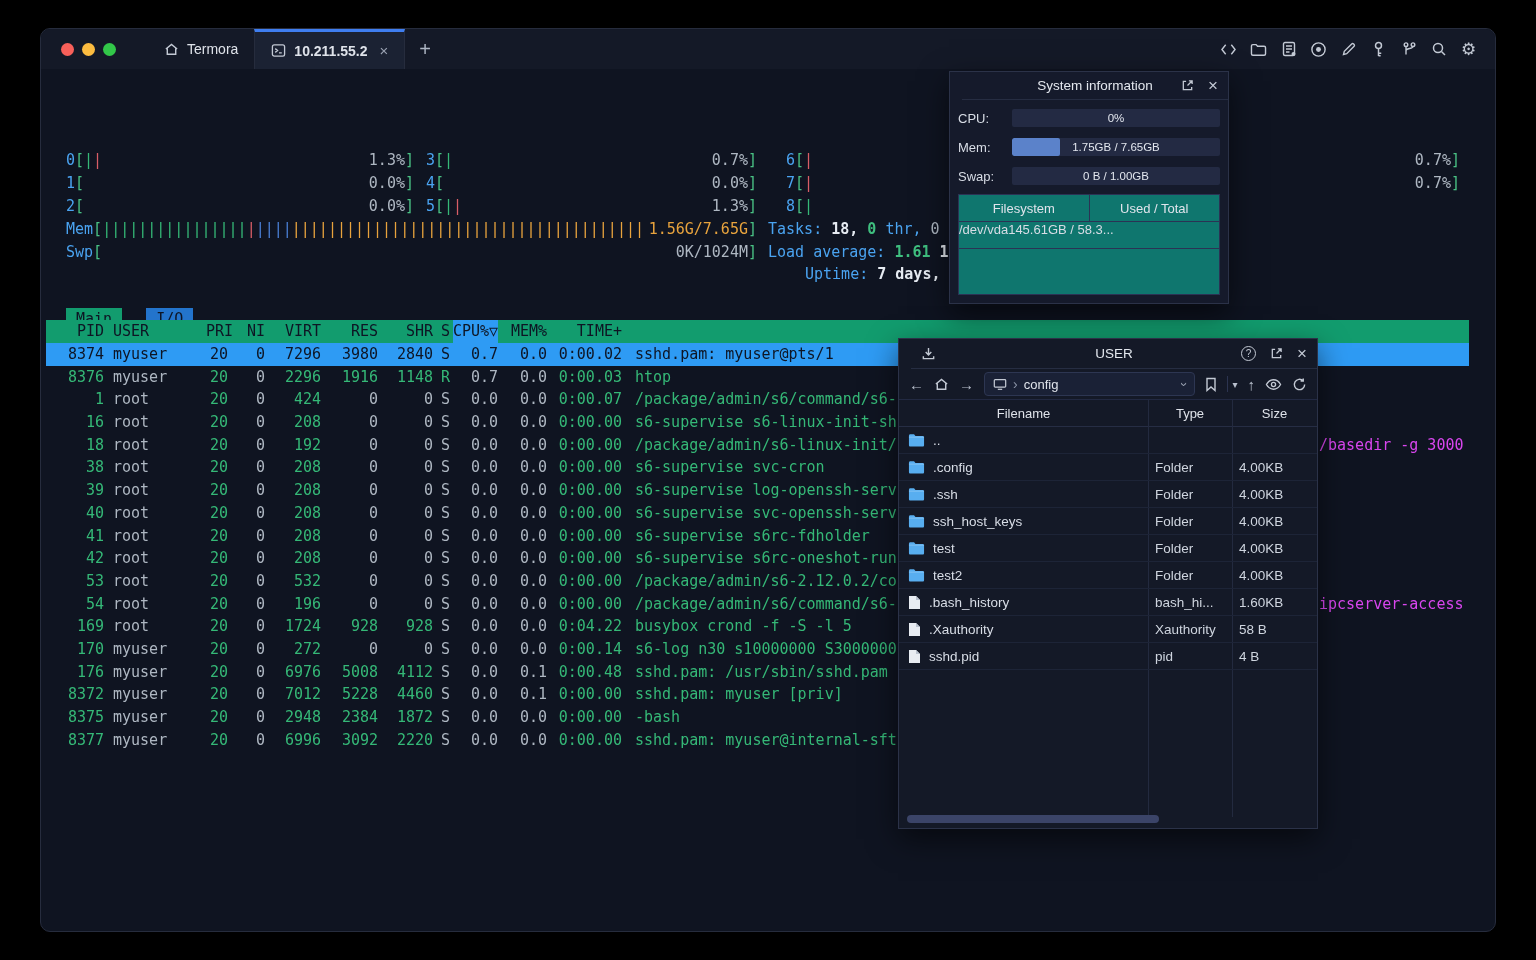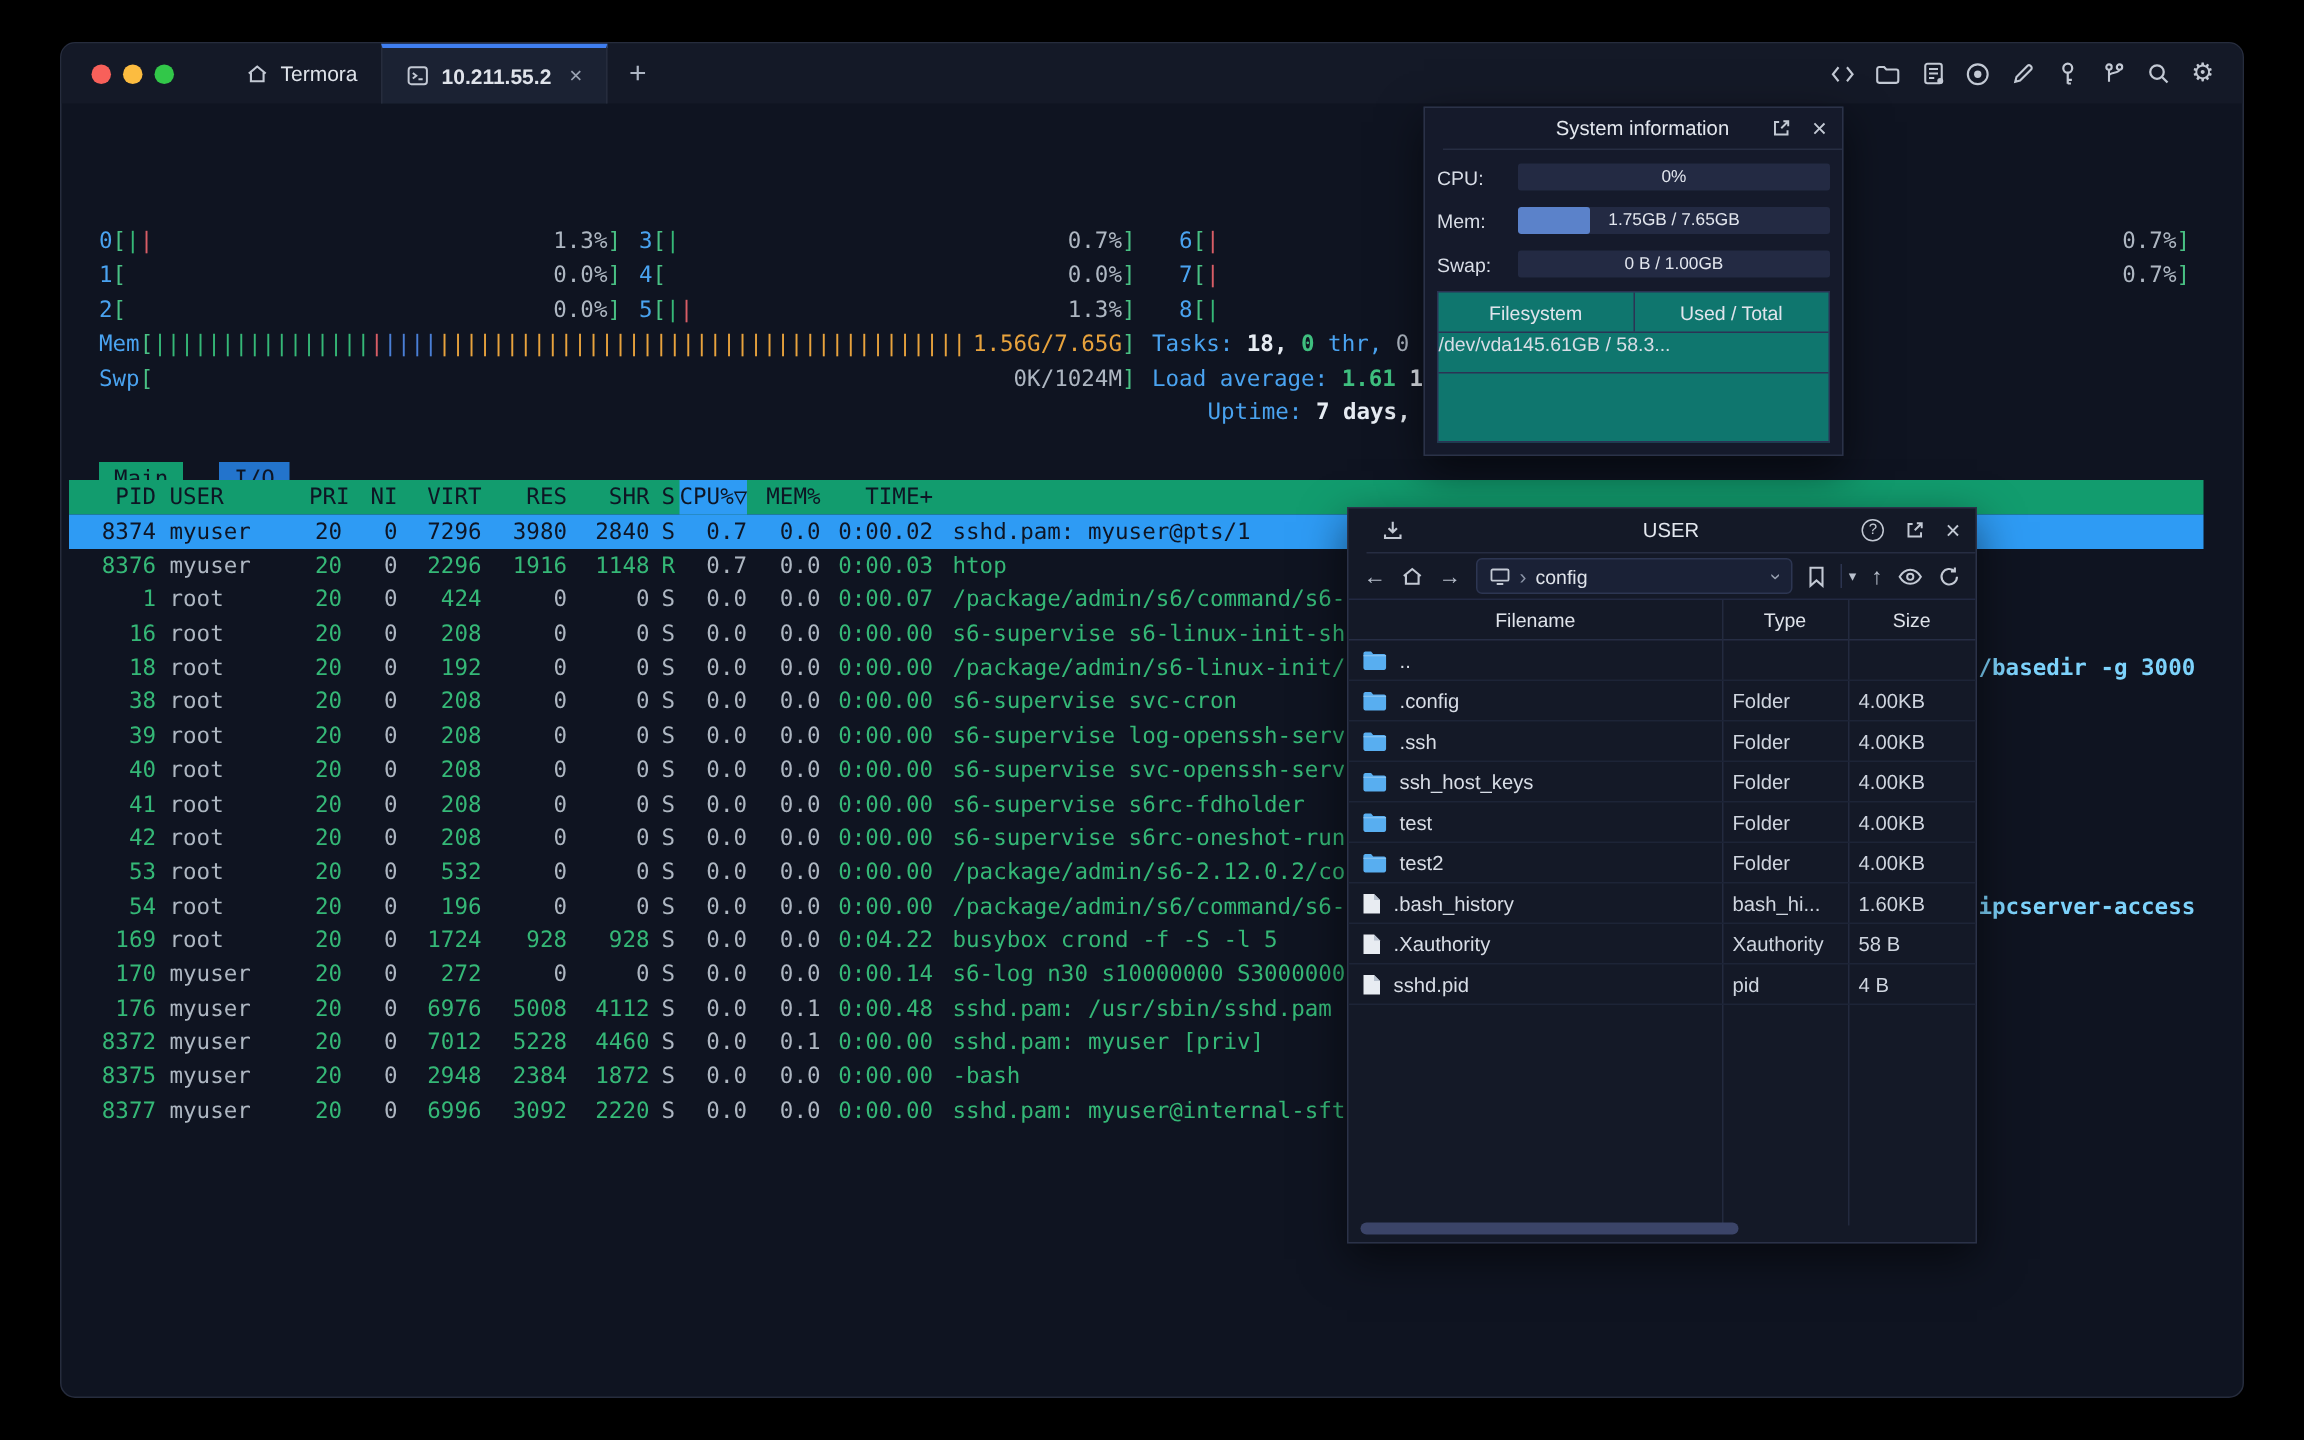--- a/index.html
+++ b/index.html
@@ -40,21 +40,21 @@
   .pgrid{display:grid;grid-template-columns:58px 9px 93px 22px 37px 56px 57px 55px 20px 45px 49px 75px 1fr;white-space:pre;}
   .pgrid .r{text-align:right}.pgrid .l{text-align:left}
   .pgrid .scol{padding-left:8px}
   .pgrid .cmd{padding-left:13px;overflow:hidden;}
   .phead{position:absolute;top:251px;left:5px;width:1423px;height:23px;line-height:23px;background:#129c6e;color:#0e1524;}
   .phead .cpu-hd{background:#2e9bf4;}
   .prows{position:absolute;top:274px;left:5px;width:1423px;}
   .prow{height:22.7px;line-height:22.7px;position:relative;}
   .prow.sel{background:#2e9bf4;}
   .prow.sel span{color:#0e1524 !important;}
-  .tailspan{position:absolute;left:1273px;top:0;color:#7dd3fc;font-weight:bold;}
+  .tailspan{position:absolute;left:1273px;top:0;color:#d946ef;}
 
   
   .panel{position:absolute;background:#151a2b;border:1px solid #2b3248;box-shadow:0 10px 28px rgba(0,0,0,.55);font-family:"Liberation Sans","DejaVu Sans",sans-serif;color:#d8dde6;}
   .p-head{display:flex;align-items:center;height:28px;border-bottom:1px solid #262d42;padding:0 10px;position:relative;margin-left:12px;}
   .p-title{position:absolute;left:0;right:0;text-align:center;font-size:13.5px;color:#e3e7ee;}
   .p-acts{margin-left:auto;display:flex;align-items:center;gap:14px;z-index:1;color:#c3c9d4;}
   .p-acts .ic{display:flex;align-items:center;justify-content:center;}
   .xglyph{font-size:17px;line-height:1;color:#c3c9d4;}
 
   

